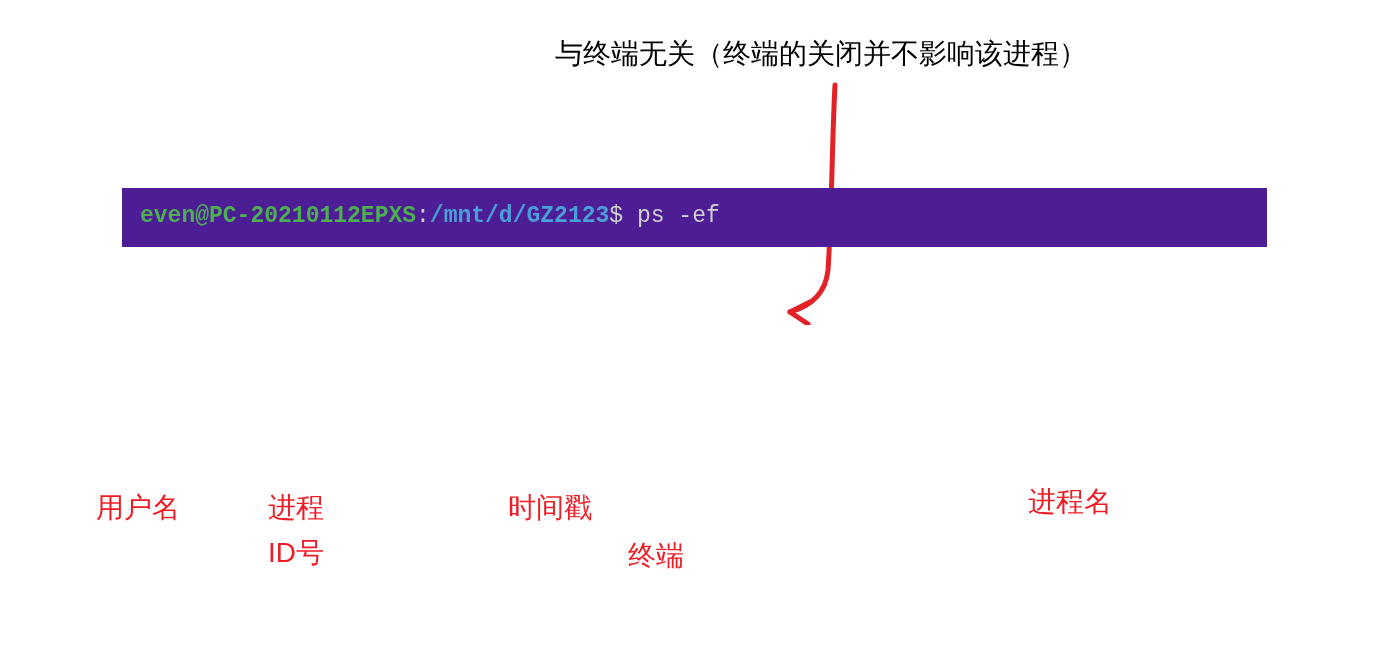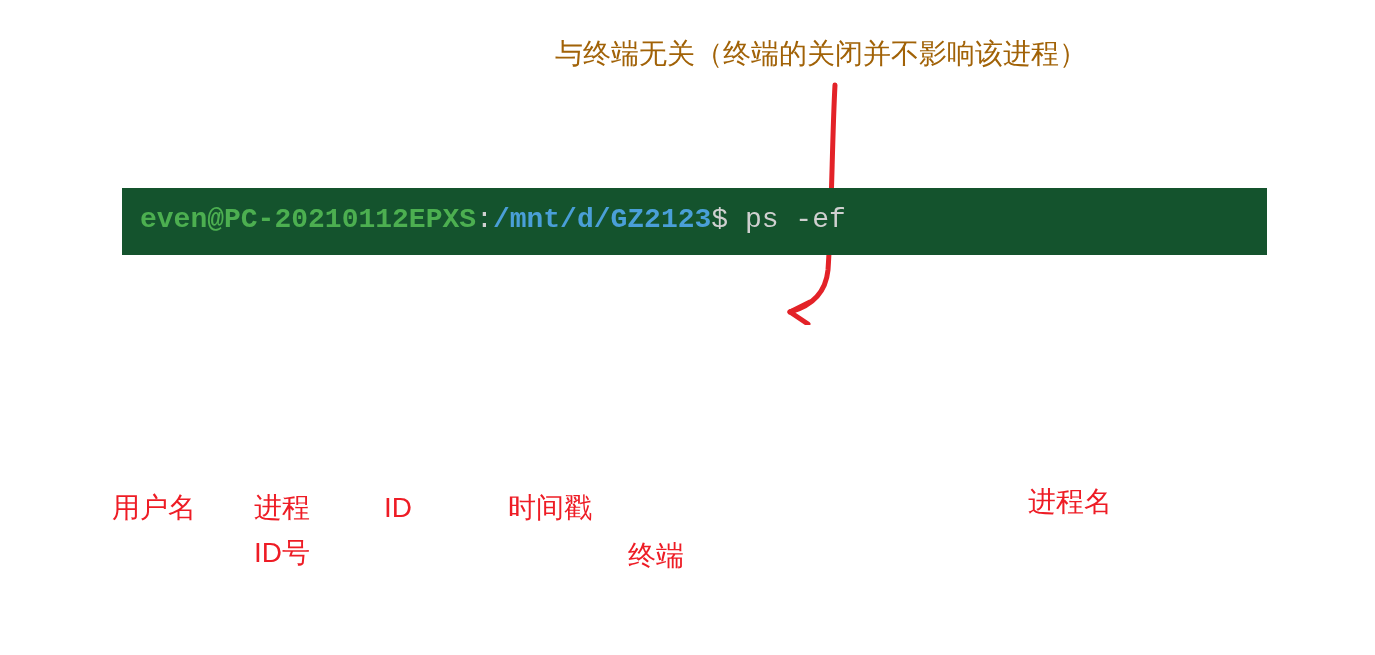--- a/index.html
+++ b/index.html
@@ -7,41 +7,41 @@
       background: #fff;
       font-family: "Microsoft YaHei", "SimHei", Consolas, monospace;
       width: 1375px;
       height: 655px;
       position: relative;
     }
     .top-annotation {
       position: absolute;
       top: 35px;
       left: 555px;
-      color: #a16207;
+      color: #000000;
       font-size: 28px;
       font-family: Liberation Mono, monospace;
     }
     .arrow-svg {
       position: absolute;
       top: 80px;
       left: 760px;
       width: 100px;
       height: 245px;
       pointer-events: none;
     }
     .terminal {
       position: absolute;
       top: 188px;
       left: 122px;
       width: 1145px;
-      background: #14532d;
+      background: #4c1d95;
       padding: 12px 18px 14px 18px;
       font-family: Consolas, "Courier New", monospace;
-      font-size: 28px;
+      font-size: 23px;
       line-height: 1.45;
       color: #d0d0d0;
     }
     .prompt-user { color: #4caf50; font-weight: bold; }
     .prompt-colon { color: #d0d0d0; }
     .prompt-path { color: #4a9fd8; font-weight: bold; }
     .prompt-dollar { color: #d0d0d0; }
     .prompt-cmd { color: #d0d0d0; }
     .ps-table {
       white-space: pre;
@@ -50,22 +50,22 @@
     .bottom-annotations {
       position: absolute;
       top: 486px;
       left: 88px;
       width: 1200px;
       color: #ee1c25;
       font-size: 28px;
       font-family: "Microsoft YaHei", "SimHei", sans-serif;
     }
     .ba { position: absolute; line-height: 1.6; }
-    .ba.user { left: 24px; top: 0; }
-    .ba.pid { left: 166px; top: 0; }
+    .ba.user { left: 8px; top: 0; }
+    .ba.pid { left: 180px; top: 0; }
     .ba.ppid { left: 296px; top: 0; }
     .ba.stime { left: 420px; top: 0; }
     .ba.tty { left: 540px; top: 48px; text-align: center; }
     .ba.cmd { left: 940px; top: -6px; }
   </style>
 </head>
 <body>
 
 <div class="top-annotation">与终端无关（终端的关闭并不影响该进程）</div>
 
@@ -80,18 +80,17 @@
   </div>
 </div>
 
 <div class="bottom-annotations">
   <div class="ba user">用户名</div>
   <div class="ba pid">
     <div>进程</div>
     <div>ID号</div>
   </div>
   <div class="ba ppid">
-    <div>ID</div>
   </div>
   <div class="ba stime">时间戳</div>
   <div class="ba tty">终端</div>
   <div class="ba cmd">进程名</div>
 </div>
 
 </body></html>

